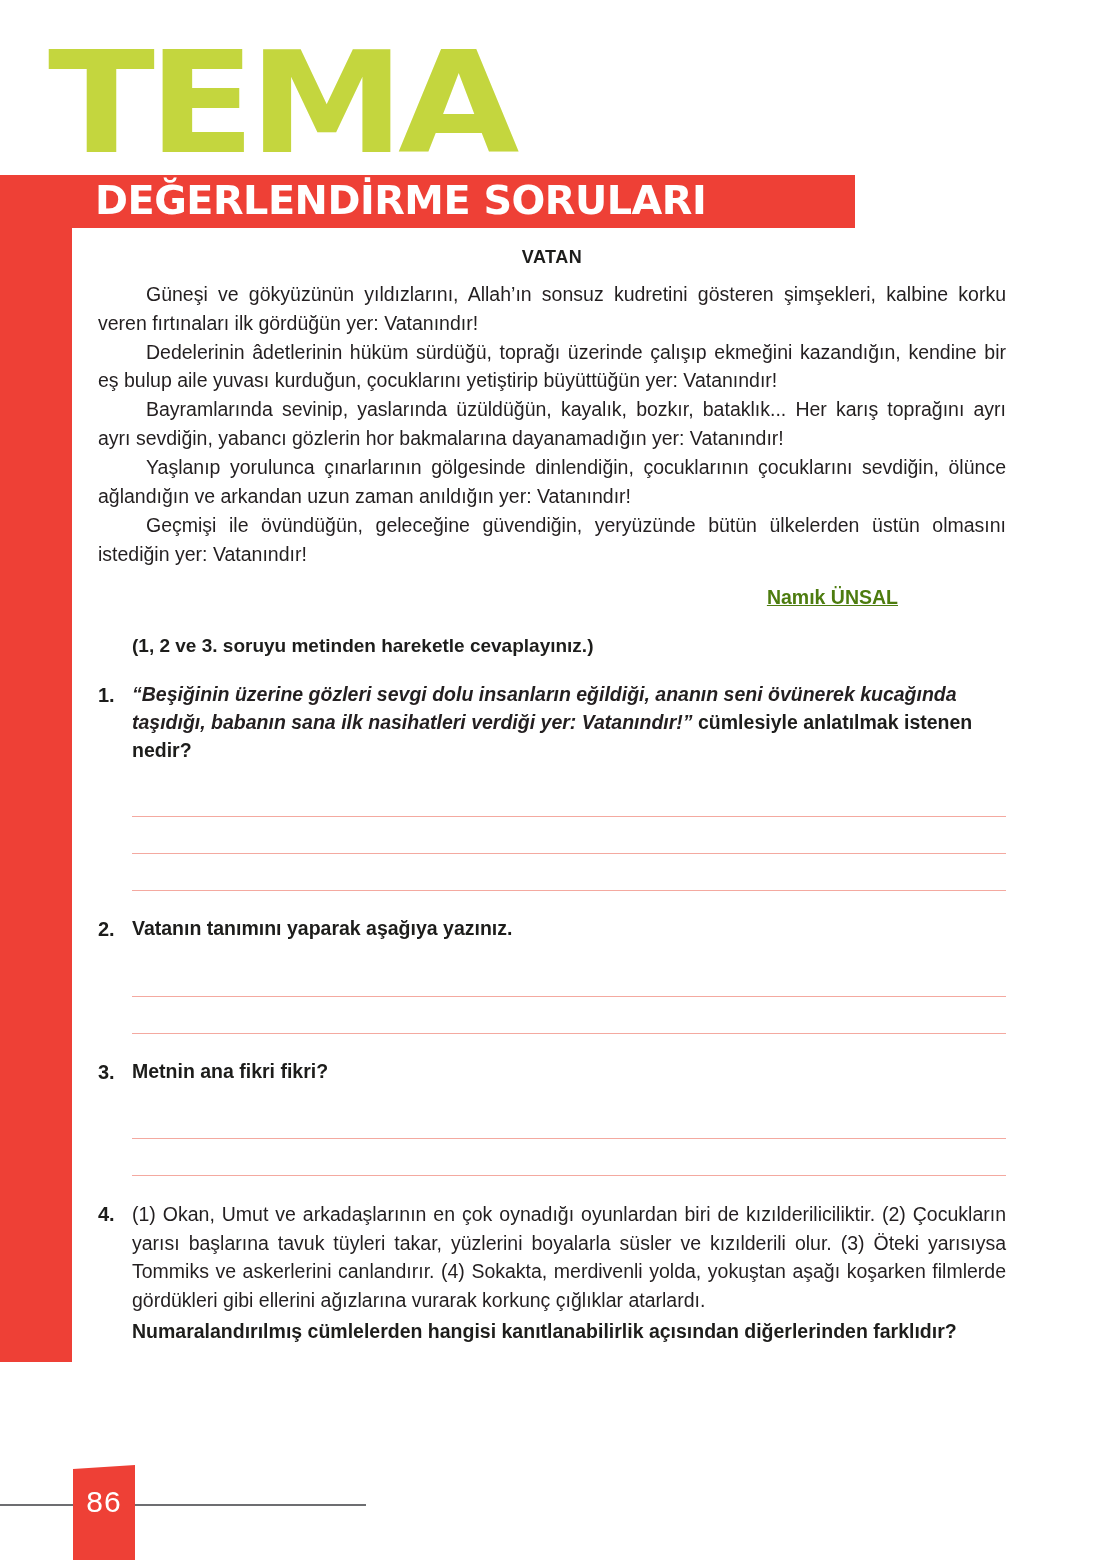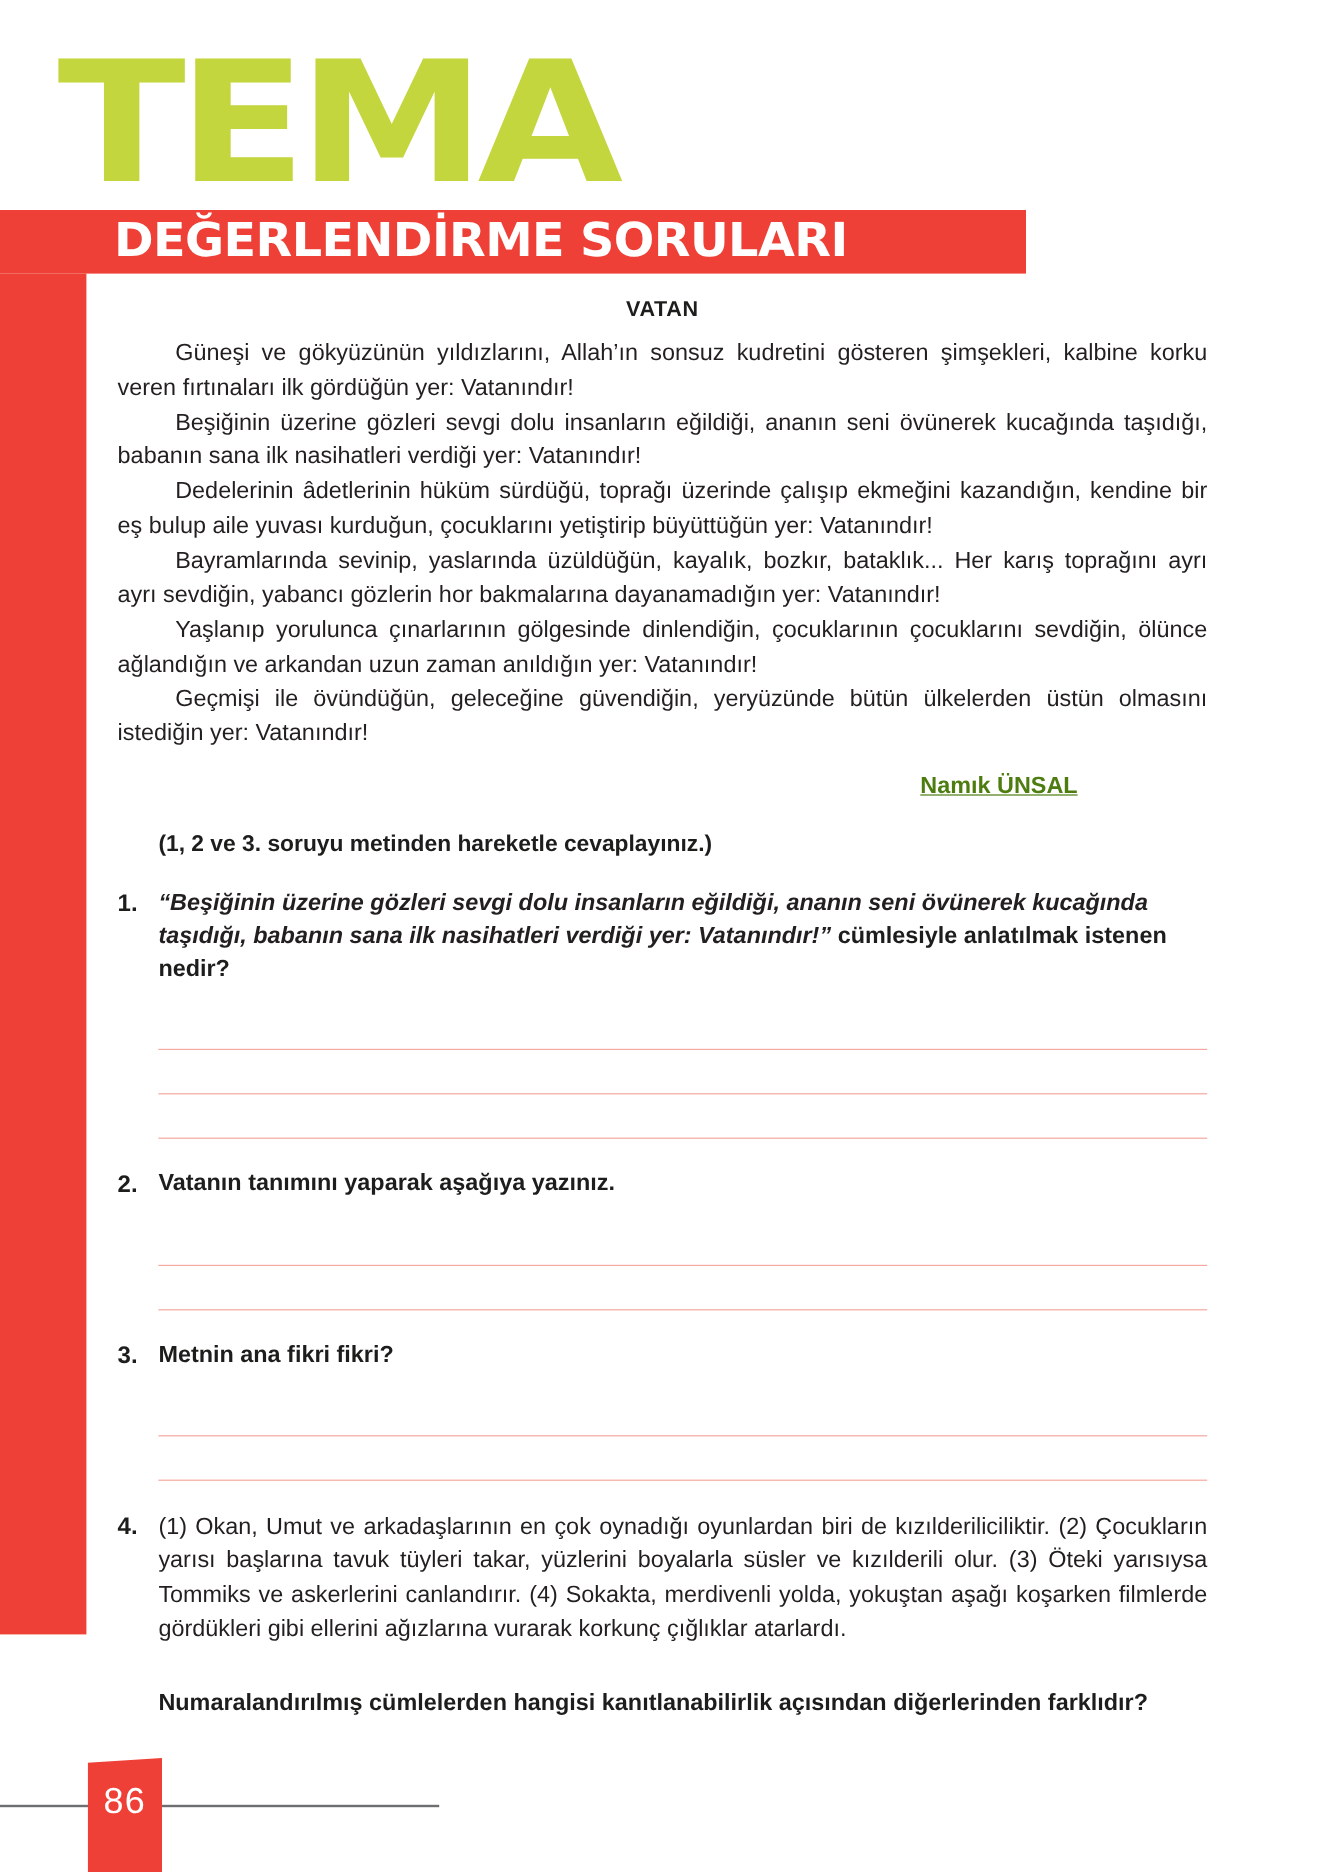--- a/index.html
+++ b/index.html
@@ -145,21 +145,21 @@
     font-weight: normal;
     font-size: 19.5px;
     line-height: 1.46;
     text-align: justify;
     color: #231f20;
   }
   .q-prompt {
     font-weight: bold;
     font-size: 19.5px;
     line-height: 1.42;
-    margin-top: 34px;
+    margin-top: 4px;
     color: #1d1d1b;
   }
 
   
   .answer-lines {
     margin-left: 34px;
     margin-top: 16px;
   }
   .answer-line {
     height: 36px;
@@ -238,21 +238,20 @@
   <div class="header-bar"></div>
   <div class="header-bar-label">DEĞERLENDİRME SORULARI</div>
 
   <div class="side-rail"></div>
 
   <div class="content">
 
     <div class="reading-title">VATAN</div>
 
     <p class="para">Güneşi ve gökyüzünün yıldızlarını, Allah’ın sonsuz kudretini gösteren şimşekleri, kalbine korku veren fırtınaları ilk gördüğün yer: Vatanındır!</p>
-    <p class="para">Beşiğinin üzerine gözleri sevgi dolu insanların eğildiği, ananın seni övünerek kucağında taşıdığı, babanın sana ilk nasihatleri verdiği yer: Vatanındır!</p>
     <p class="para">Dedelerinin âdetlerinin hüküm sürdüğü, toprağı üzerinde çalışıp ekmeğini kazandığın, kendine bir eş bulup aile yuvası kurduğun, çocuklarını yetiştirip büyüttüğün yer: Vatanındır!</p>
     <p class="para">Bayramlarında sevinip, yaslarında üzüldüğün, kayalık, bozkır, bataklık... Her karış toprağını ayrı ayrı sevdiğin, yabancı gözlerin hor bakmalarına dayanamadığın yer: Vatanındır!</p>
     <p class="para">Yaşlanıp yorulunca çınarlarının gölgesinde dinlendiğin, çocuklarının çocuklarını sevdiğin, ölünce ağlandığın ve arkandan uzun zaman anıldığın yer: Vatanındır!</p>
     <p class="para">Geçmişi ile övündüğün, geleceğine güvendiğin, yeryüzünde bütün ülkelerden üstün olmasını istediğin yer: Vatanındır!</p>
 
     <div class="byline">Namık ÜNSAL</div>
 
     <div class="instruction">(1, 2 ve 3. soruyu metinden hareketle cevaplayınız.)</div>
 
     <div class="q">

